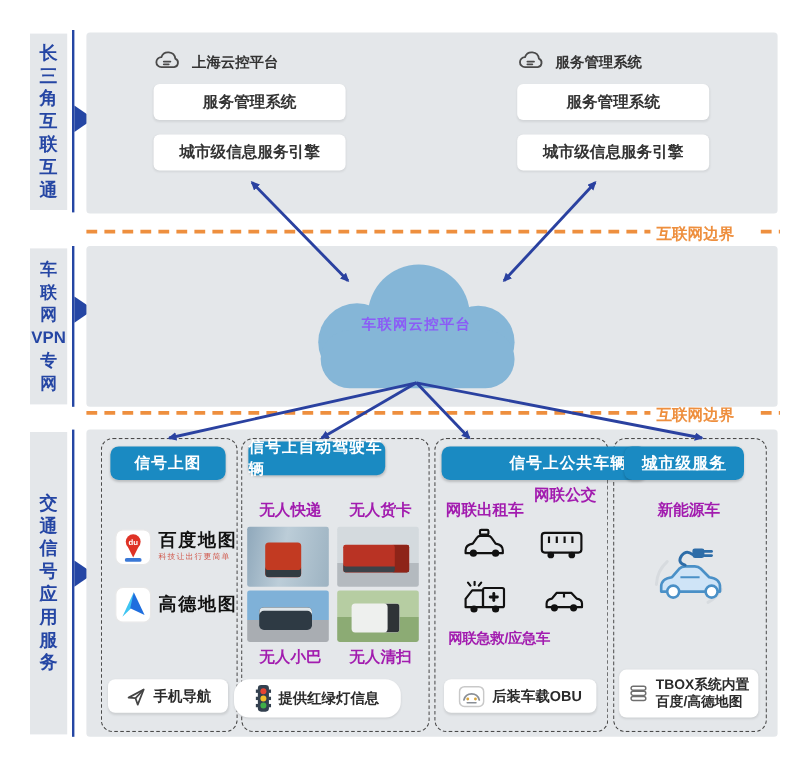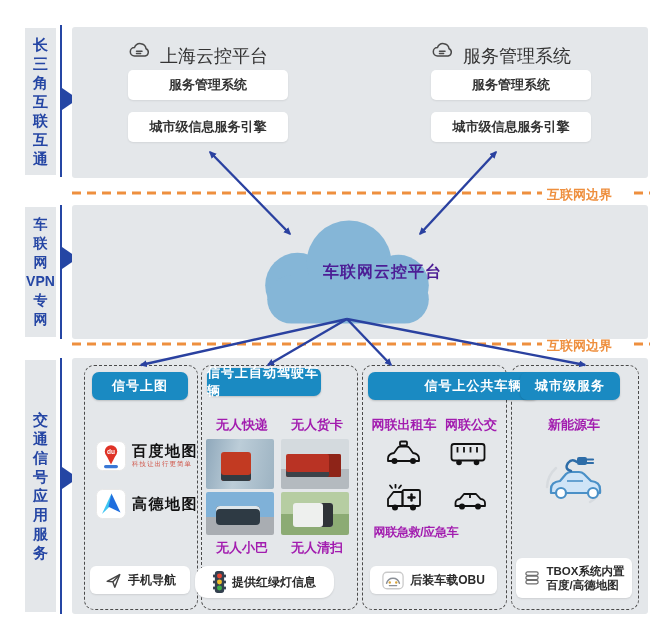--- a/index.html
+++ b/index.html
@@ -9,30 +9,30 @@
   .strip{position:absolute;background:var(--panel-gray,#e4e7ea);display:flex;align-items:center;justify-content:center;}
   .vlabel{color:var(--label-blue,#2546a4);font-weight:700;font-size:15px;line-height:19px;
           white-space:pre-line;text-align:center;width:100%;}
   .vlabel.v2{font-size:14px;}
   .vline{position:absolute;width:2px;background:var(--label-blue,#2546a4);}
   .tri{position:absolute;width:0;height:0;border-top:11px solid transparent;border-bottom:11px solid transparent;
        border-left:16px solid var(--label-blue,#2546a4);}
   
   .panel{position:absolute;background:var(--panel-gray,#e4e7ea);border-radius:3px;}
   
-  .plat-name{position:absolute;font-size:18px;font-weight:400;color:#333;}
+  .plat-name{position:absolute;font-size:12px;font-weight:700;color:#333;}
   .wbox{position:absolute;background:#fff;border-radius:5px;box-shadow:0 1px 2px rgba(0,0,0,.08);
         display:flex;align-items:center;justify-content:center;font-size:13px;font-weight:700;color:#333;}
   .cicon{position:absolute;}
   
   .blabel{position:absolute;font-size:13px;font-weight:700;color:var(--boundary-orange,#ee8f3e);}
   
   .cloud-svg{position:absolute;left:245px;top:216px;}
-  .cloud-label{position:absolute;left:252px;top:262px;width:190px;text-align:right;
-               color:#4c1d95;font-size:16px;font-weight:700;letter-spacing:1px;z-index:12;}
+  .cloud-label{position:absolute;left:252px;top:262px;width:190px;text-align:center;
+               color:#8b5cf6;font-size:12px;font-weight:700;letter-spacing:1px;z-index:12;}
   
   .dcol{position:absolute;border:1.6px dashed #4a4a4a;border-radius:10px;}
   .colhead{position:absolute;height:28px;background:var(--accent-blue,#1a8ac2);color:#fff;font-size:13px;
            font-weight:700;display:flex;align-items:center;justify-content:center;border-radius:7px;
            box-shadow:0 1px 2px rgba(0,0,0,.18);letter-spacing:1px;z-index:8;}
   .sm{position:absolute;font-size:13px;font-weight:700;color:#a21caf;text-align:center;}
   .sm.tight{font-size:12px;letter-spacing:-0.3px;}
   .footbox{position:absolute;background:#fff;border-radius:6px;box-shadow:0 1px 2px rgba(0,0,0,.1);
            display:flex;align-items:center;justify-content:center;gap:6px;font-size:12px;font-weight:700;color:#2b2b2b;}
   .footbox .two{white-space:pre-line;font-size:11.5px;line-height:14px;text-align:left;}
@@ -140,21 +140,21 @@
   <div class="blabel" style="left:547px;top:337px;">互联网边界</div>
 
   <div class="dcol" style="left:84px;top:365px;width:112px;height:243px;"></div>
   <div class="dcol" style="left:201px;top:365px;width:155px;height:243px;"></div>
   <div class="dcol" style="left:362px;top:365px;width:143px;height:243px;"></div>
   <div class="dcol" style="left:511px;top:365px;width:126px;height:243px;"></div>
 
   <div class="colhead" style="left:92px;top:372px;width:96px;">信号上图</div>
   <div class="colhead" style="left:207px;top:368px;width:114px;">信号上自动驾驶车辆</div>
   <div class="colhead" style="left:368px;top:372px;width:131px;padding-left:40px;">信号上公共车辆</div>
-  <div class="colhead" style="left:520px;top:372px;width:100px;">城市级服务</div>
+  <div class="colhead" style="left:520px;top:372px;width:100px;text-decoration:underline;">城市级服务</div>
 
   <div class="approw" style="left:96px;top:441px;">
     <svg width="30" height="30" viewBox="0 0 30 30">
       <rect x="0.5" y="0.5" width="29" height="29" rx="6" fill="#fff" stroke="#e8e8e8"></rect>
       <rect x="8" y="24" width="14" height="3.2" rx="1.6" fill="#3a78d6"></rect>
       <path d="M15 23.5 L10.4 14.5 L19.6 14.5 Z" fill="#df3226"></path>
       <circle cx="15" cy="10.5" r="6.2" fill="#df3226"></circle>
       <text x="15" y="12.8" font-size="6.5" fill="#ffffff" text-anchor="middle" font-weight="bold">du</text>
     </svg>
     <div class="apptxt">
@@ -208,21 +208,21 @@
         <rect x="11.5" y="18" width="2.5" height="3" fill="#33404f"></rect>
       <rect x="2" y="1" width="10" height="24" rx="3" fill="#33404f"></rect>
       <circle cx="7" cy="6.5" r="2.7" fill="#e64533"></circle>
         <circle cx="7" cy="13" r="2.7" fill="#f2bf2a"></circle>
         <circle cx="7" cy="19.5" r="2.7" fill="#3fae49"></circle>
     </svg>
     <span>提供红绿灯信息</span>
   </div>
 
   <div class="sm" style="left:370px;top:416px;width:68px;">网联出租车</div>
-  <div class="sm" style="left:442px;top:416px;width:58px;">网联公交</div>
+  <div class="sm" style="left:442px;top:404px;width:58px;">网联公交</div>
   <div style="position:absolute;left:384px;top:440px;">
     <svg width="40" height="28" viewBox="0 0 40 28">
       <g fill="none" stroke="#111" stroke-width="1.8" stroke-linejoin="round" stroke-linecap="round">
         <path d="M4 21 v-2.5 q0-4.5 6-5.5 l3.5-5 q1-1.5 3-1.5 h6 q2 0 3 1.5 l3.5 5 q6 1 6 5.5 V21 z"></path>
         <rect x="16" y="1.5" width="7" height="4" rx="1"></rect>
       </g>
       <circle cx="10.5" cy="21" r="3" fill="#111"></circle>
         <circle cx="29" cy="21" r="3" fill="#111"></circle>
     </svg>
   </div>

